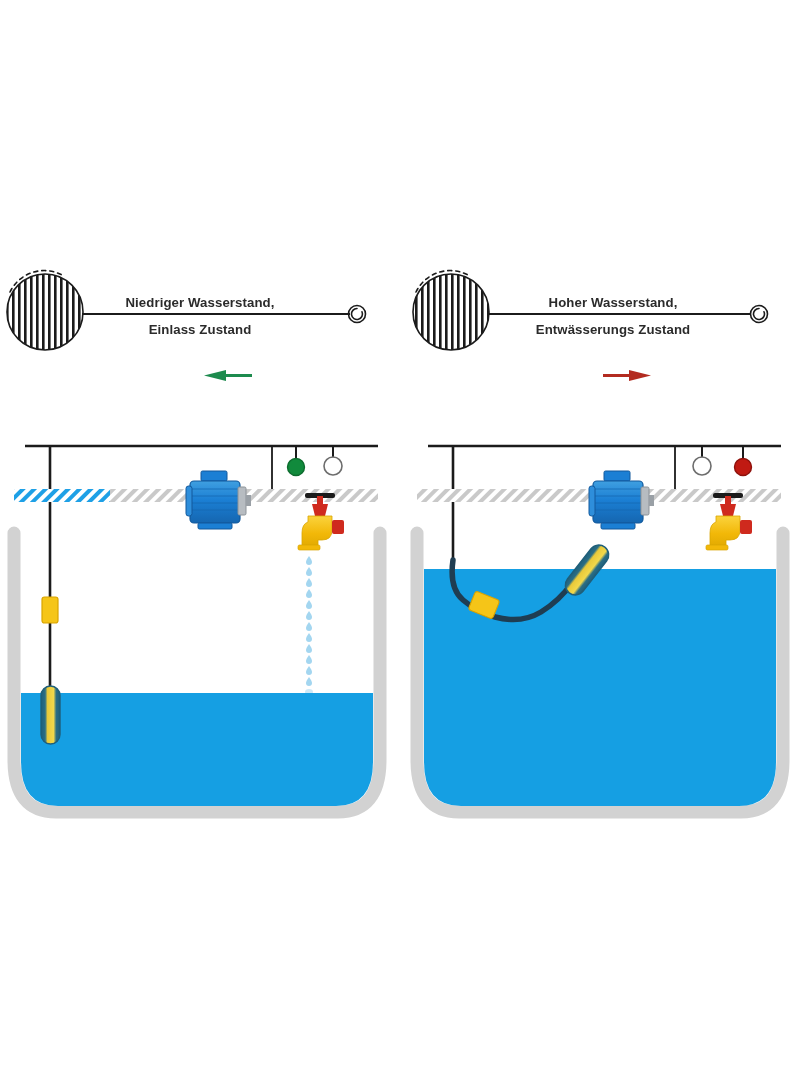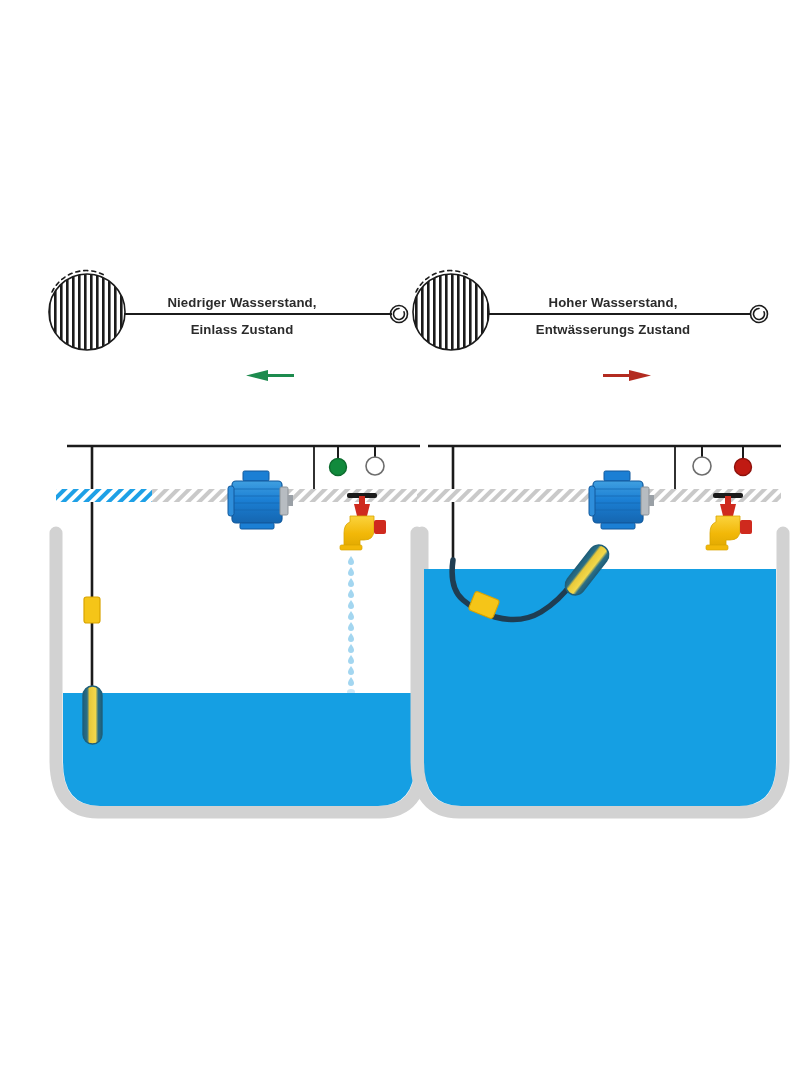--- a/index.html
+++ b/index.html
@@ -3,21 +3,21 @@
 <meta charset="utf-8">
 <style>
   html,body{margin:0;padding:0;}
   body{
     width:800px;height:1091px;background:#ffffff;
     font-family:"Liberation Sans","DejaVu Sans",sans-serif;
     overflow:hidden;position:relative;
   }
   .stage{position:absolute;left:0;top:0;width:800px;height:1091px;}
   .panel{position:absolute;top:0;width:400px;height:1091px;}
-  .panel-left{left:0;padding-left:42px;}
+  .panel-left{left:0;}
   .panel-right{left:391px;text-decoration:underline;}
   svg{display:block;}
   .hdr-text{
     font-family:"Liberation Sans","DejaVu Sans",sans-serif;
     font-size:13.2px;font-weight:700;fill:#2b2b2b;
     letter-spacing:0.1px;
   }
 </style>
 </head>
 <body>

